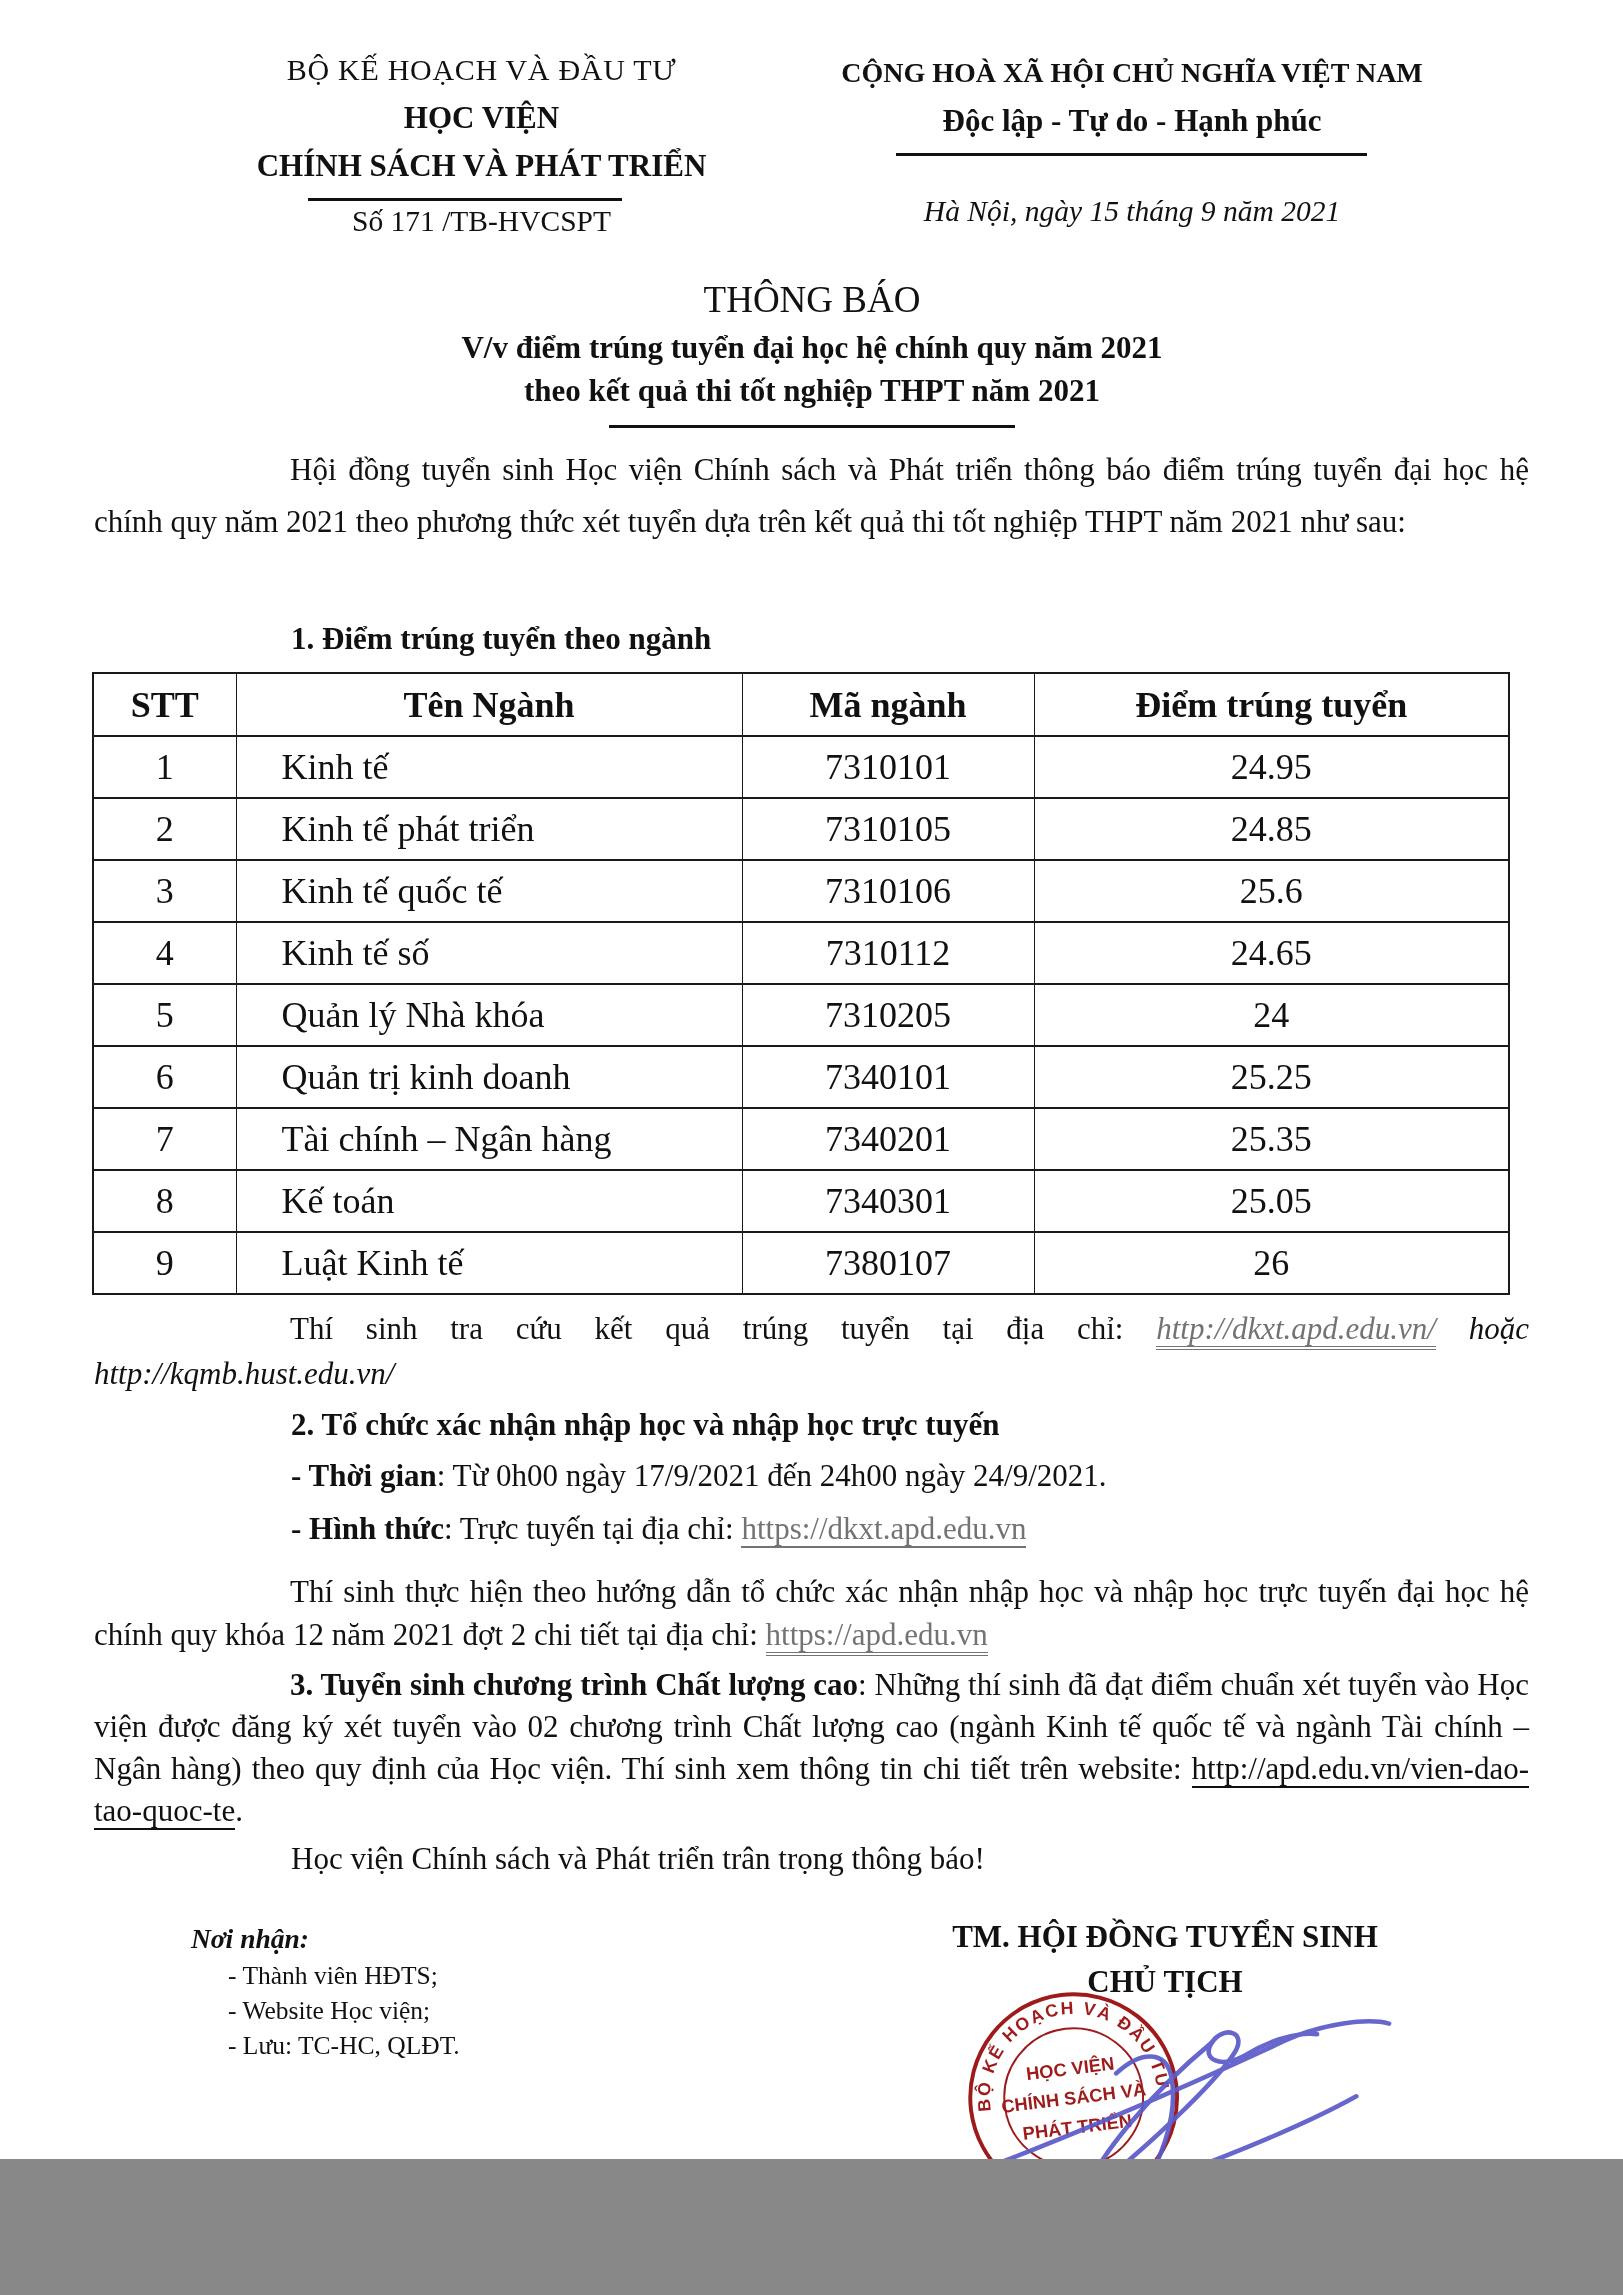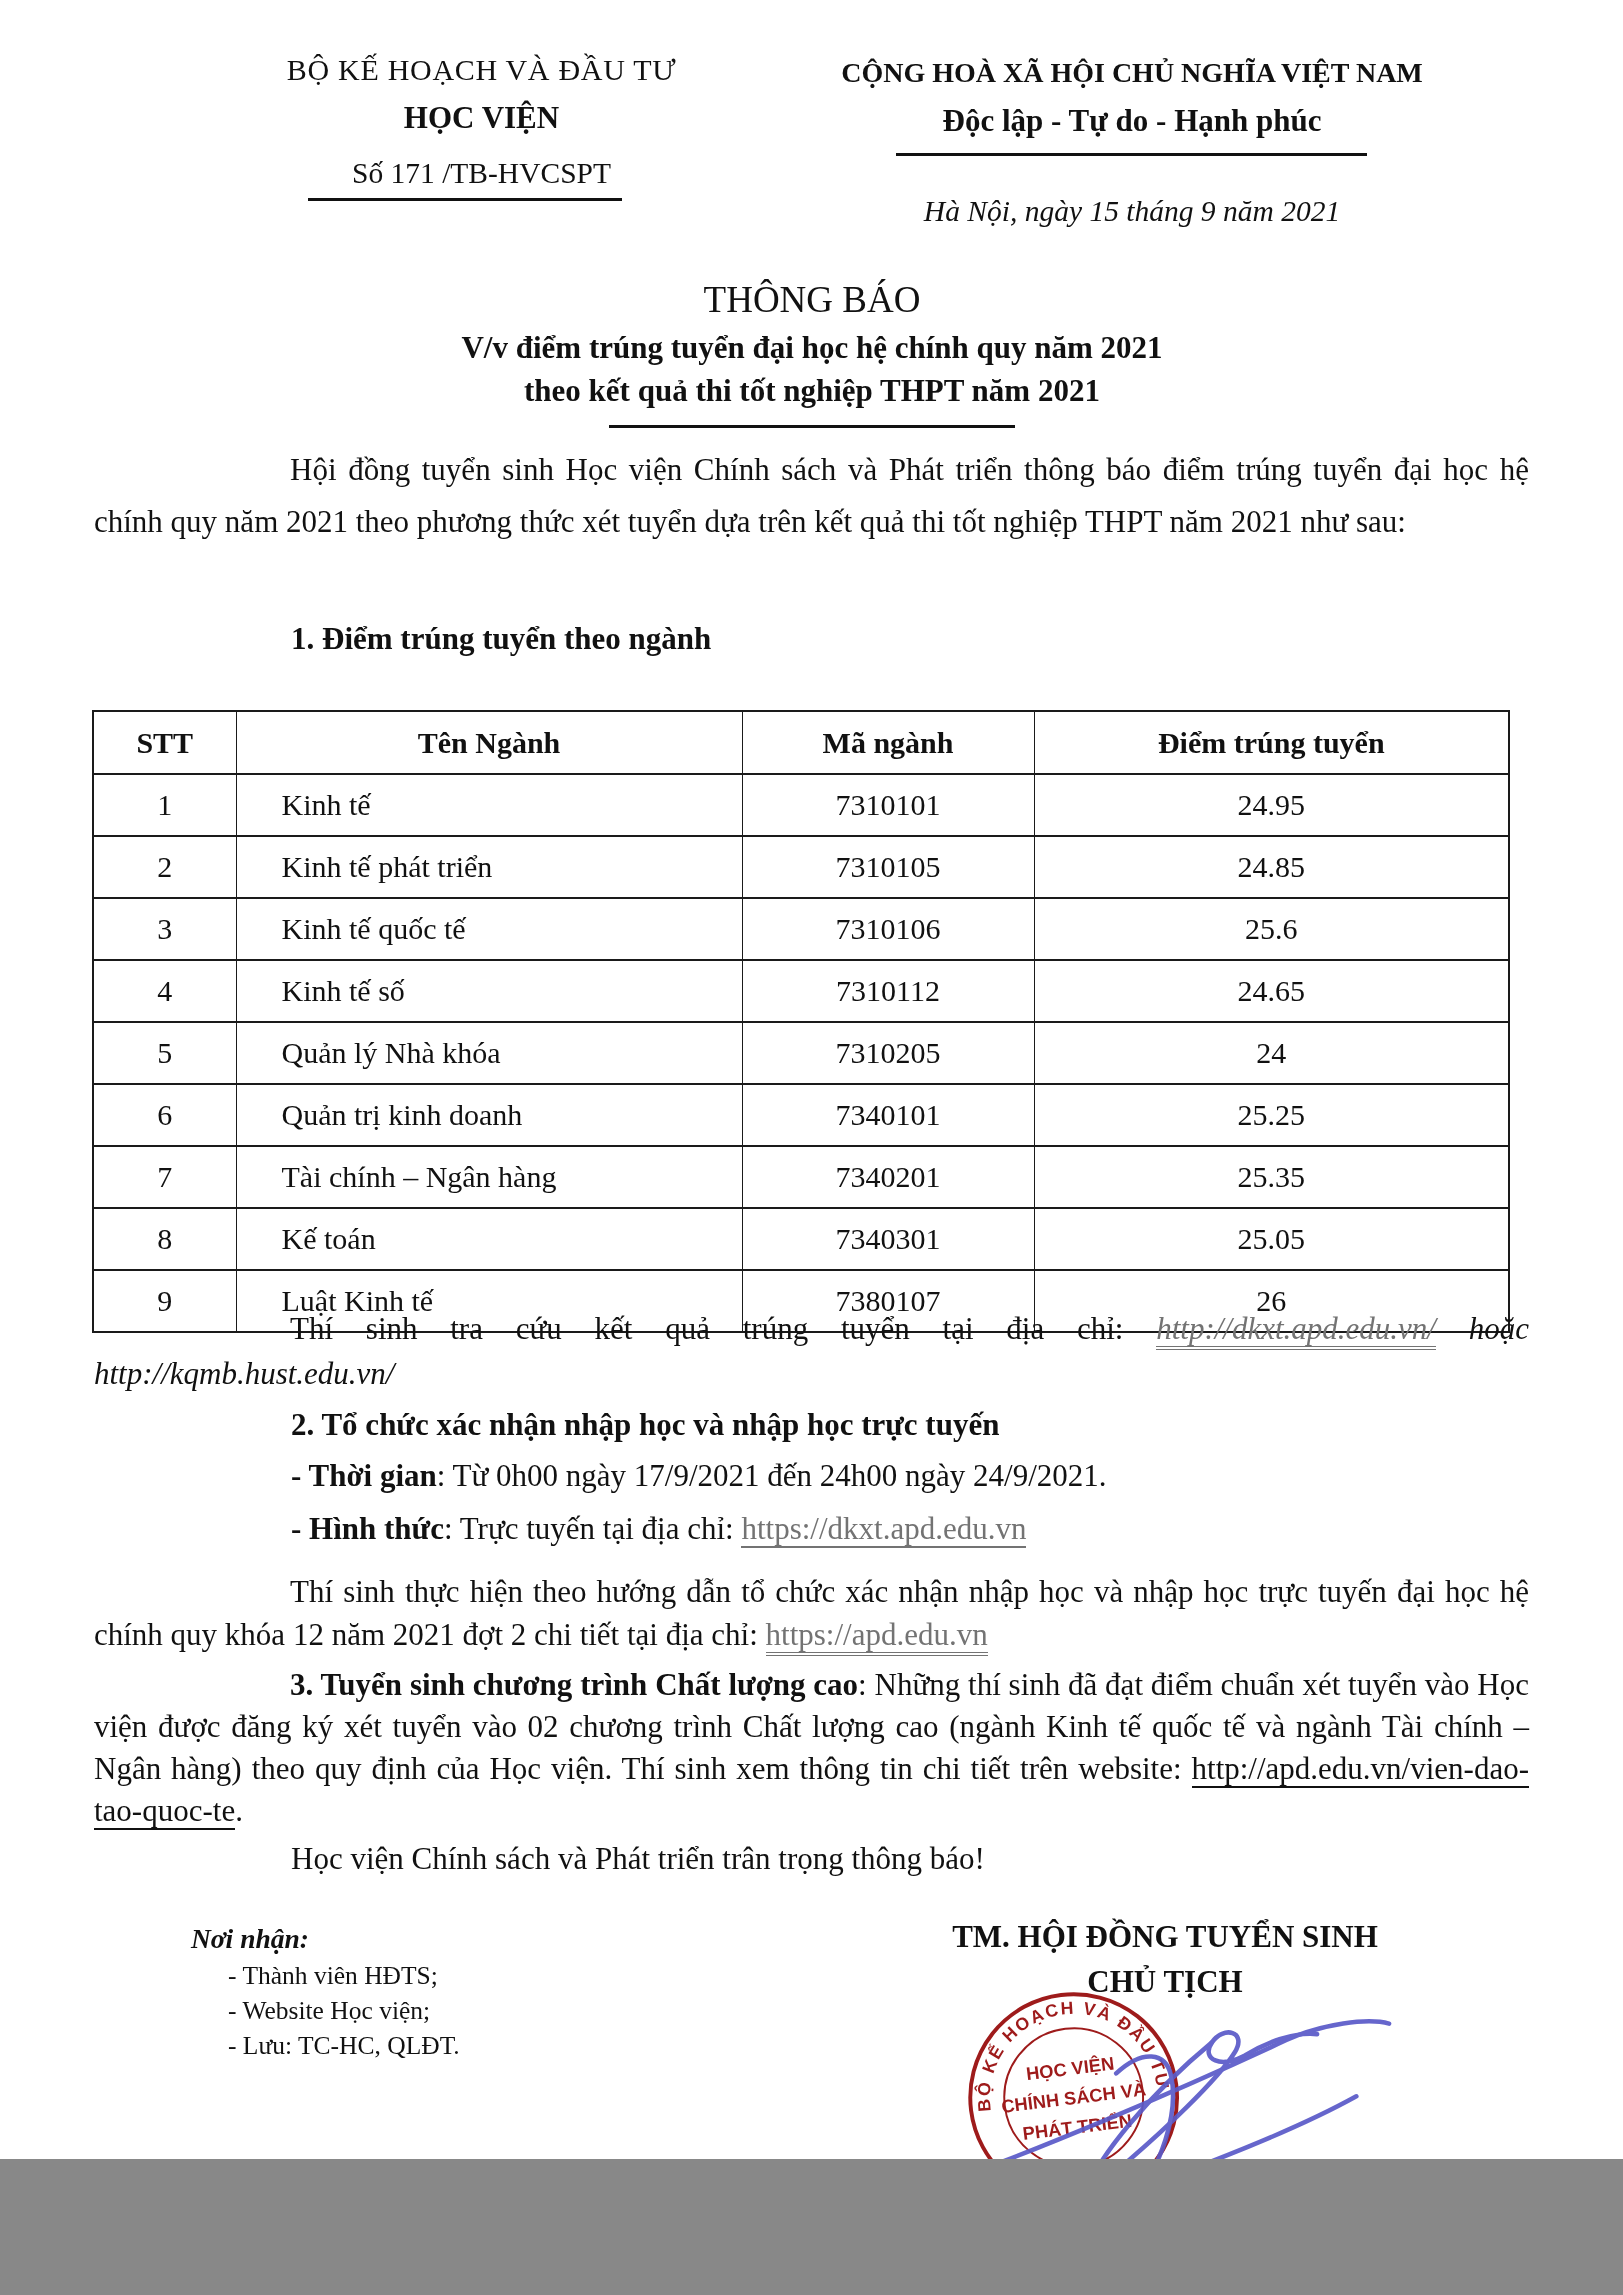--- a/index.html
+++ b/index.html
@@ -28,21 +28,21 @@
   #title .t1{font-size:37px;font-weight:normal;}
   #title .t2,#title .t3{font-size:31px;font-weight:bold;}
   
   .para{left:94px;width:1435px;font-size:31px;}
   .indent{text-indent:196px;}
   a.lnk,span.lnk{color:#737373;text-decoration:none;}
   .u1{border-bottom:2.6px solid currentColor;}
   .u2{border-bottom:4.6px double currentColor;}
   .ub{border-bottom:2.6px solid #111;}
   
-  #tbl{position:absolute;left:92px;top:672px;border-collapse:collapse;table-layout:fixed;width:1416px;font-size:30px;margin-top:38px;}
+  #tbl{position:absolute;left:92px;top:672px;border-collapse:collapse;table-layout:fixed;width:1416px;font-size:36px;}
   #tbl th,#tbl td{border:1.3px solid #1a1a1a;border-top:2.6px solid #1a1a1a;border-bottom:2.6px solid #1a1a1a;overflow:hidden;}
   #tbl{border:2.6px solid #1a1a1a;}
   #tbl th{height:59px;font-weight:bold;text-align:center;}
   #tbl td{height:58px;text-align:center;}
   #tbl td.name{text-align:left;padding-left:45px;}
   
   #recipients{left:191px;top:1923px;font-size:26px;line-height:1.18;}
   #recipients .head{font-weight:bold;font-style:italic;font-size:27.5px;}
   #recipients .item{margin-left:37px;font-size:25.5px;margin-top:5.2px;}
   #sig{left:877px;top:1915px;width:576px;text-align:center;line-height:1.45;}
@@ -51,20 +51,21 @@
   #seal{left:851px;top:1970px;}
 </style>
 </head>
 <body>
 
 <div id="page">
 
   <div id="hdr-left" class="abs">
     <div class="l1">BỘ KẾ HOẠCH VÀ ĐẦU TƯ</div>
     <div class="l2">HỌC VIỆN</div>
+    <div class="l3">CHÍNH SÁCH VÀ PHÁT TRIỂN</div>
     <div class="rule" style="left:216px;top:151px;width:314px;"></div>
     <div class="num">Số  171 /TB-HVCSPT</div>
   </div>
 
   <div id="hdr-right" class="abs">
     <div class="r1">CỘNG HOÀ XÃ HỘI CHỦ NGHĨA VIỆT NAM</div>
     <div class="r2">Độc lập - Tự do - Hạnh phúc</div>
     <div class="rule" style="left:88px;top:102px;width:471px;"></div>
     <div class="r3">Hà Nội, ngày  15   tháng 9 năm 2021</div>
   </div>

